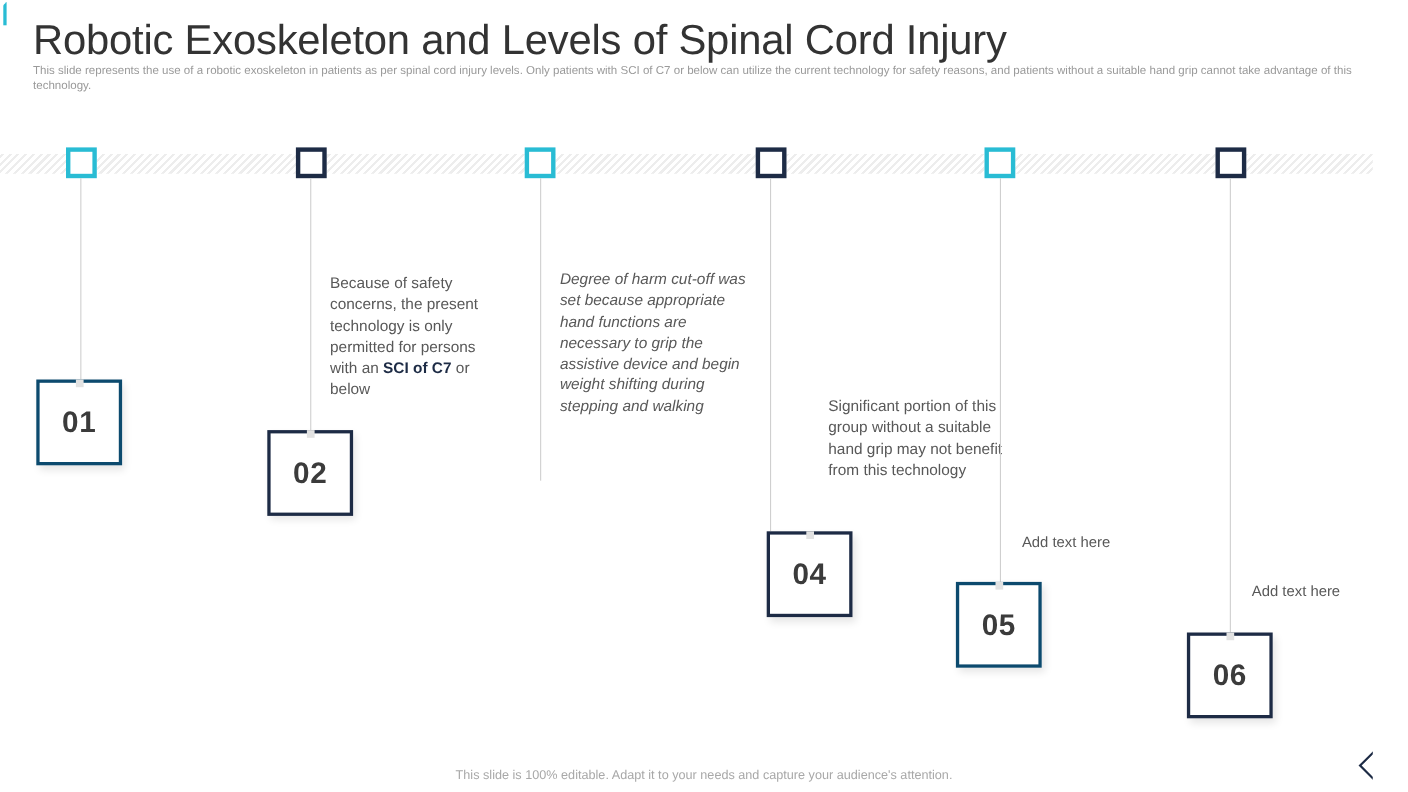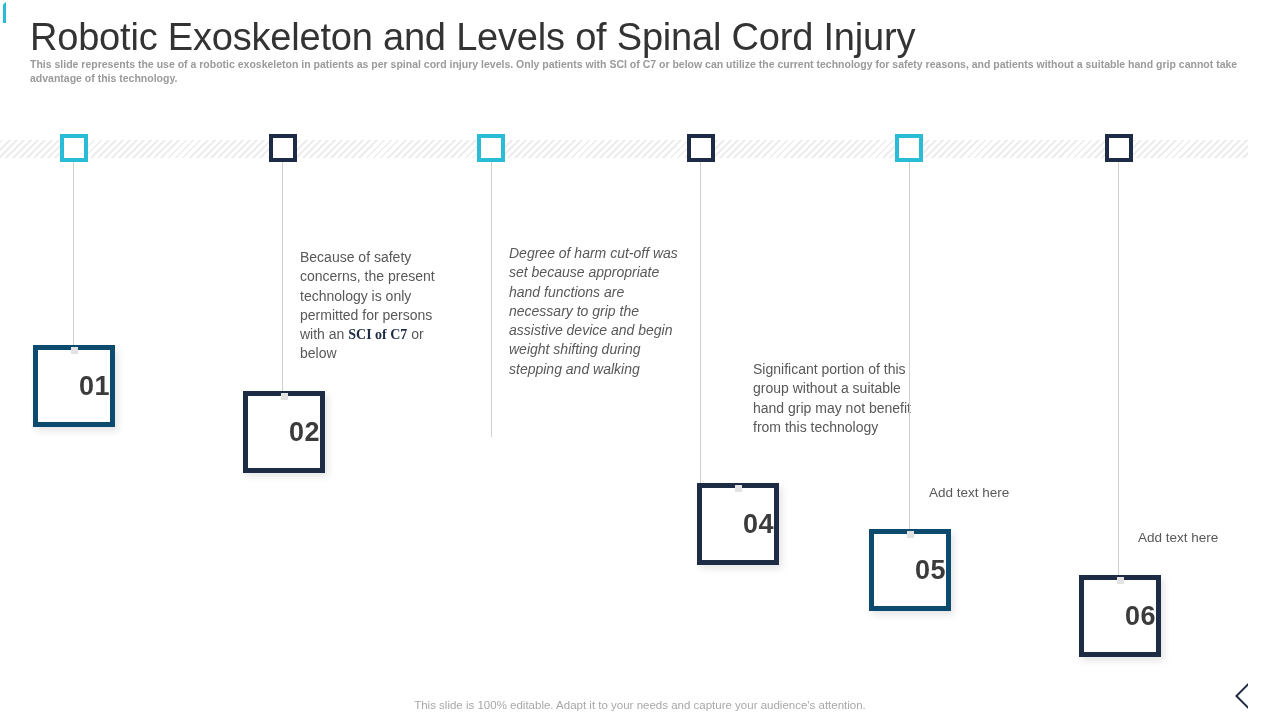--- a/index.html
+++ b/index.html
@@ -42,21 +42,21 @@
     white-space: nowrap;
   }
   .page-subtitle {
     position: absolute;
     left: 30px;
     top: 58px;
     width: 1215px;
     font-size: 10.5px;
     line-height: 13.5px;
     color: #9a9a9a;
-    font-weight: 700;
+    font-weight: 400;
   }
 
   
   .hatch-band {
     position: absolute;
     left: 0;
     top: 140px;
     width: 1280px;
     height: 18px;
     background-image:
@@ -93,27 +93,27 @@
     background: #ffffff;
     box-sizing: content-box;
   }
   .icon-sq.navy { border-color: #1d2b45; }
 
   
   .num-box {
     position: absolute;
     width: 72px;
     height: 72px;
-    border: 5px solid #0c4a6e;
+    border: 3px solid #0c4a6e;
     background: #ffffff;
     box-sizing: content-box;
     box-shadow: 3px 4px 7px rgba(0,0,0,0.10);
     display: flex;
     align-items: center;
-    justify-content: flex-end;
+    justify-content: center;
   }
   .num-box.navy { border-color: #1d2b45; }
   .num-box .num {
     font-size: 27px;
     font-weight: 700;
     color: #3b3b3b;
     letter-spacing: 0.5px;
     line-height: 1;
   }
   
@@ -135,21 +135,20 @@
     color: #585858;
     font-weight: 400;
   }
   .hl-teal {
     color: #29bcd4;
     font-weight: 700;
   }
   .hl-navy {
     color: #1d2b45;
     font-weight: 700;
-    font-family: Liberation Serif, serif;
   }
   .placeholder-text {
     position: absolute;
     font-size: 13.5px;
     line-height: 19px;
     color: #585858;
   }
 
   
   .footer-note {

